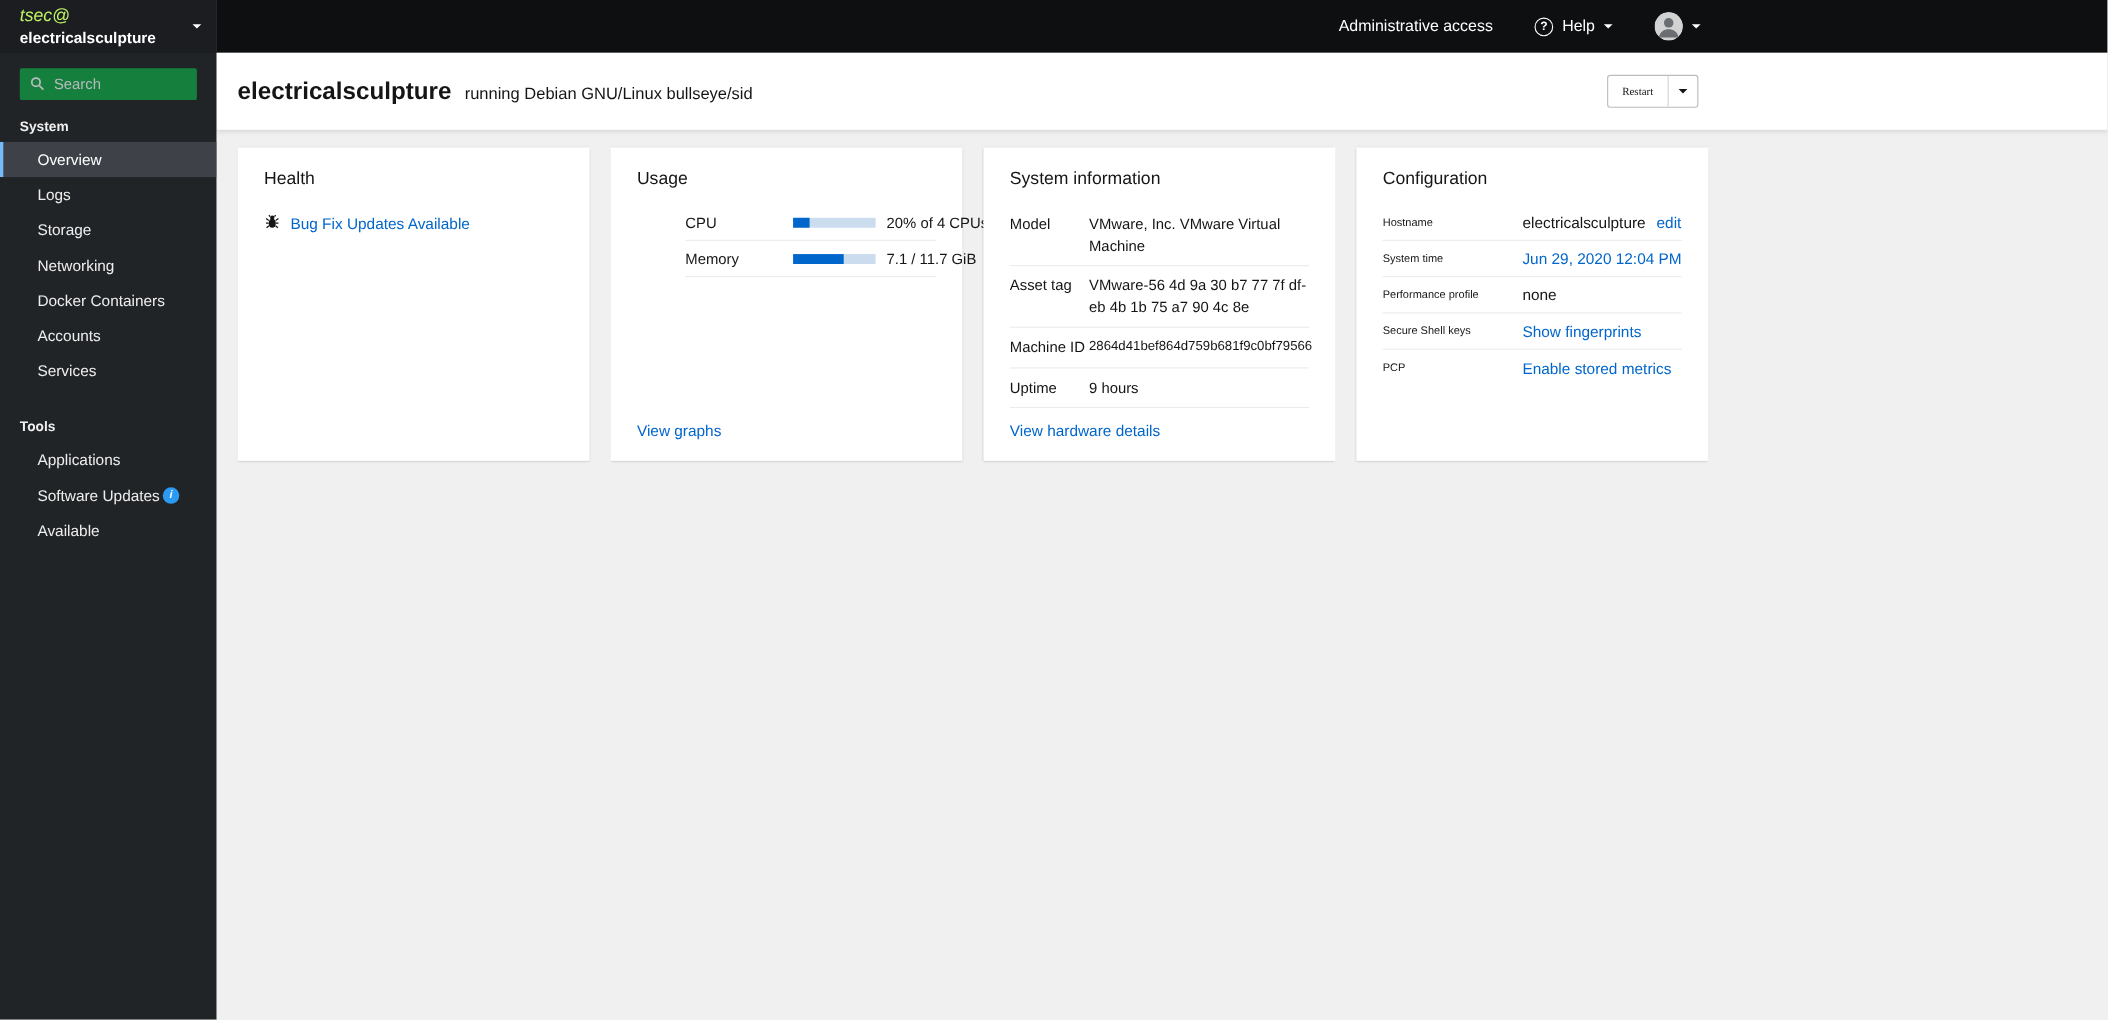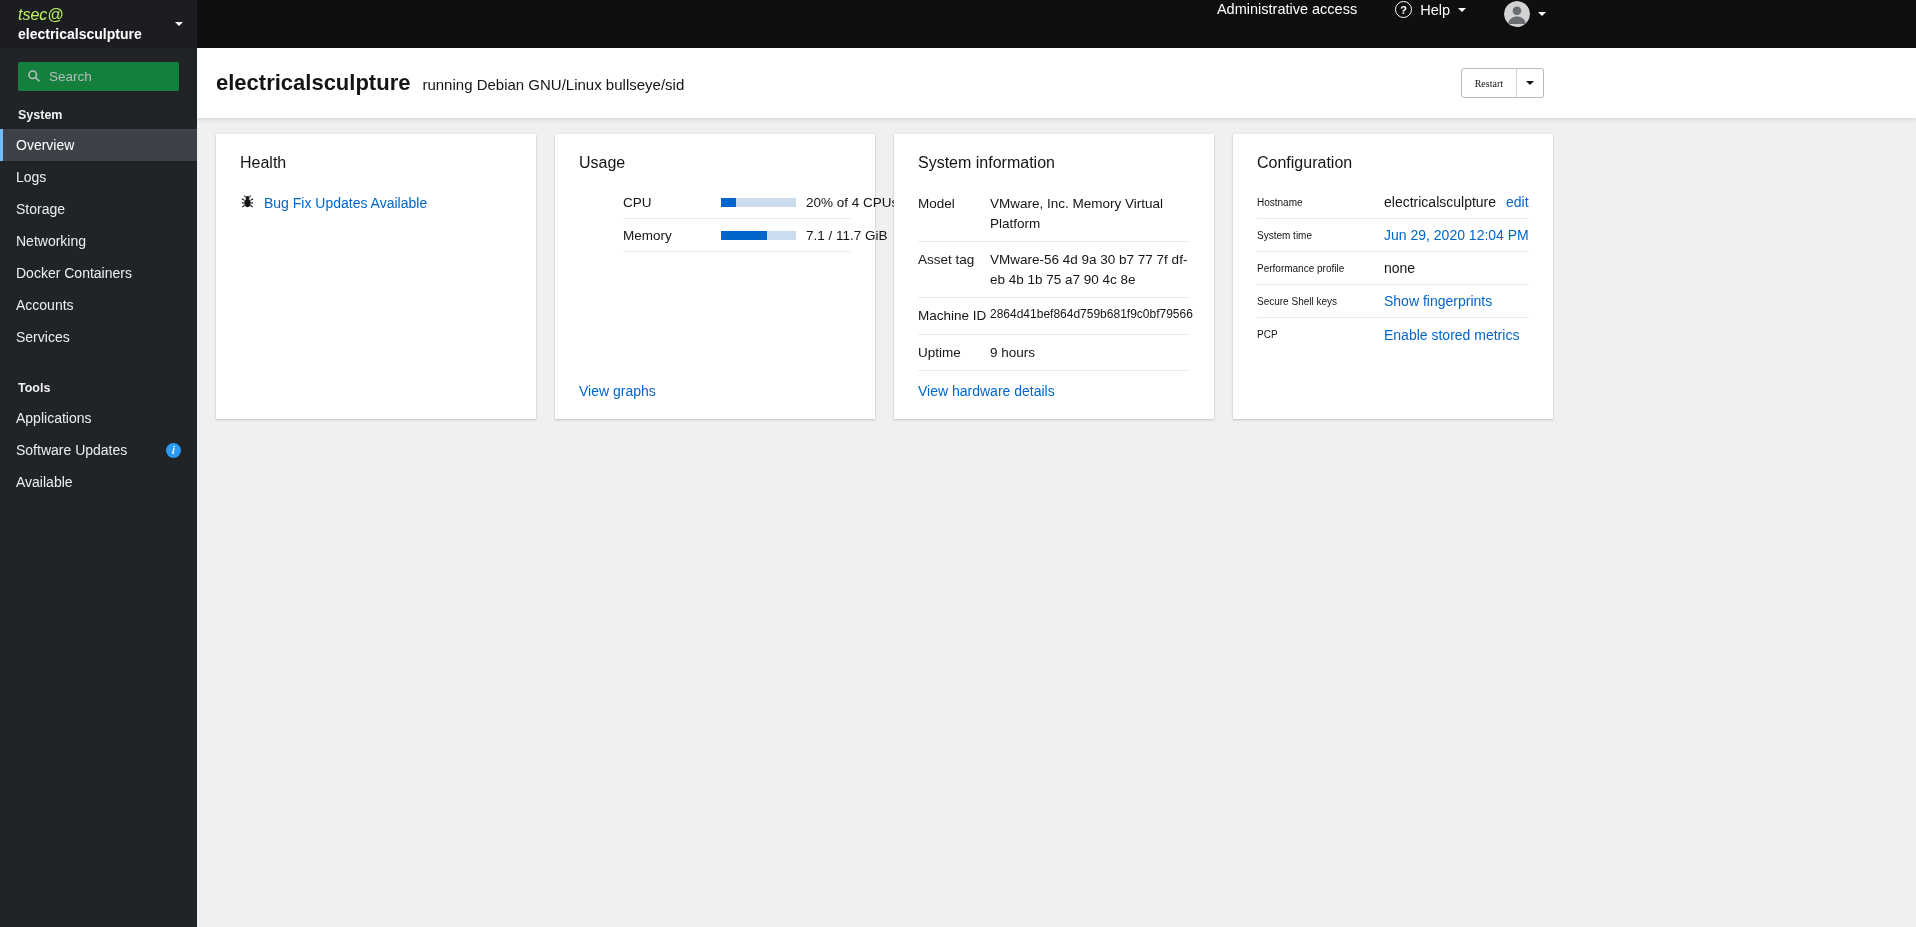--- a/index.html
+++ b/index.html
@@ -21,32 +21,32 @@
            border-left:4px solid transparent; border-right:4px solid transparent;
            border-top:4px solid currentColor; }
   .search-wrap { position:relative; margin:14px 18px 2px; }
   .search-input { width:100%; height:29px; background:#15803d; border:none; border-radius:2px;
                   color:#f0f0f0; padding:0 8px 0 31px; font-size:13.5px; outline:none; }
   .search-input::placeholder { color:#b8bbbe; }
   .search-icon { position:absolute; left:9px; top:7px; }
   .nav-section-title { padding:15px 18px 7px; font-size:12.5px; font-weight:700; color:#f0f0f0; }
   .nav-section-title.second { padding-top:28px; }
   .nav-item { display:flex; align-items:center; justify-content:space-between;
-              padding:8px 16px; font-size:14px; color:#eeeeee; cursor:pointer; }
+              padding:8px 34px; font-size:14px; color:#eeeeee; cursor:pointer; }
   .nav-item.active { background:#3e4248; color:#fff;
                      box-shadow:inset 3px 0 0 var(--nav-active-border,#73bcf7); }
   .info-badge { width:15px; height:15px; border-radius:50%; background:var(--info,#2b9af3);
                 color:#fff; font-size:10px; font-weight:700; font-style:italic;
                 display:flex; align-items:center; justify-content:center; }
 
   
   .main { flex:1; display:flex; flex-direction:column; min-width:0; }
   .masthead { height:48px; background:#0d0f11; flex-shrink:0; }
   .masthead-inner { max-width:1371px; height:100%; display:flex; justify-content:flex-end;
-                    align-items:flex-start; gap:26px; padding:0 16px; }
+                    align-items:center; gap:26px; padding:0 16px; }
   .mast-item { display:flex; align-items:center; gap:8px; color:#fff; font-size:14.5px;
                background:none; border:none; cursor:pointer; font-family:inherit; }
   .help-circle { width:17px; height:17px; border-radius:50%; border:1.5px solid #fff;
                  display:flex; align-items:center; justify-content:center;
                  font-size:11px; font-weight:700; }
   .avatar-wrap { border-radius:50%; overflow:hidden; width:26px; height:26px; display:block; }
 
   .page-header { background:#fff; box-shadow:0 2px 4px rgba(3,3,3,.1); position:relative; z-index:2; }
   .page-header-inner { max-width:1371px; height:70px; display:flex; align-items:center;
                        justify-content:space-between; padding:0 24px 0 19px; }
@@ -229,21 +229,21 @@
         </div>
         <div class="card-footer-link">
           <a href="#">View graphs</a>
         </div>
       </section>
 
       <section class="card">
         <h2>System information</h2>
         <div class="info-row">
           <span class="info-label">Model</span>
-          <span class="info-value">VMware, Inc. Memory Virtual Platform</span>
+          <span class="info-value">VMware, Inc. VMware Virtual Machine</span>
         </div>
         <div class="info-row">
           <span class="info-label">Asset tag</span>
           <span class="info-value">VMware-56 4d 9a 30 b7 77 7f df-eb 4b 1b 75 a7 90 4c 8e</span>
         </div>
         <div class="info-row">
           <span class="info-label">Machine ID</span>
           <span class="info-value machine-id">2864d41bef864d759b681f9c0bf79566</span>
         </div>
         <div class="info-row">

